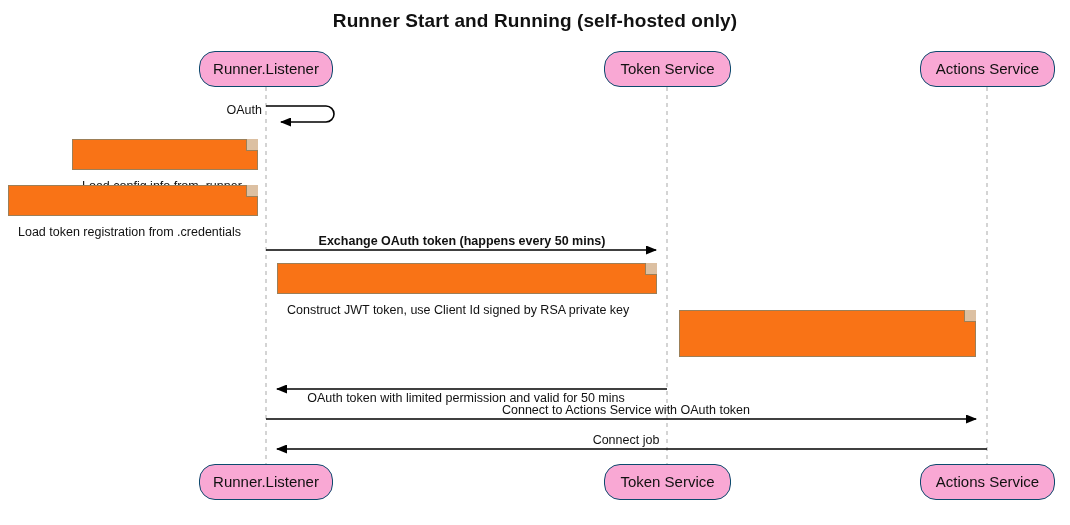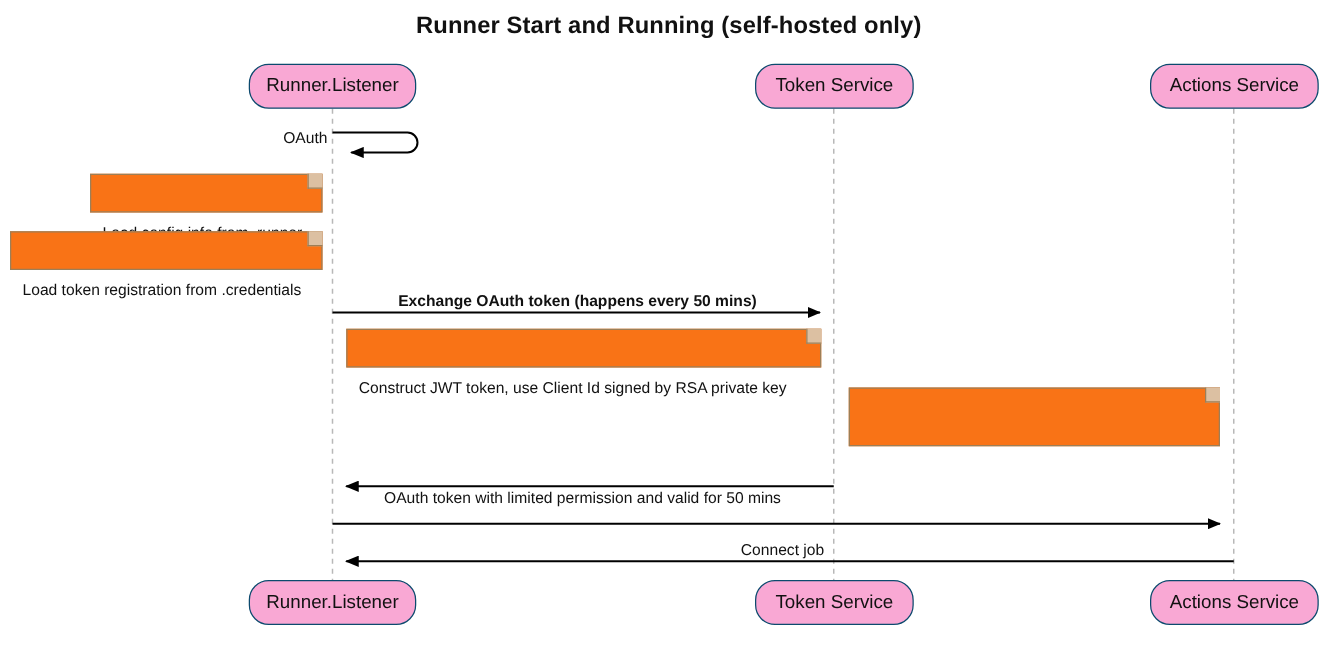--- a/index.html
+++ b/index.html
@@ -140,20 +140,23 @@
   </div>
 
   <div class="msg-label" style="left:262px; top:234px; width:400px;font-weight:bold;">
     <span>Exchange OAuth token (happens every 50 mins)</span>
   </div>
 
   <div class="msg-label" style="left:266px; top:391px; width:400px;">
     <span>OAuth token with limited permission and valid for 50 mins</span>
   </div>
 
+  <div class="msg-label" style="left:266px; top:403px; width:720px;">
+    <span>Connect to Actions Service with OAuth token</span>
+  </div>
 
   <div class="msg-label" style="left:266px; top:433px; width:720px;">
     <span>Connect job</span>
   </div>
 
   <div class="note" style="left:72px; top:139px; width:186px; height:31px;">
     <span class="fold"></span>
     <span>Load config info from .runner</span>
   </div>
 

